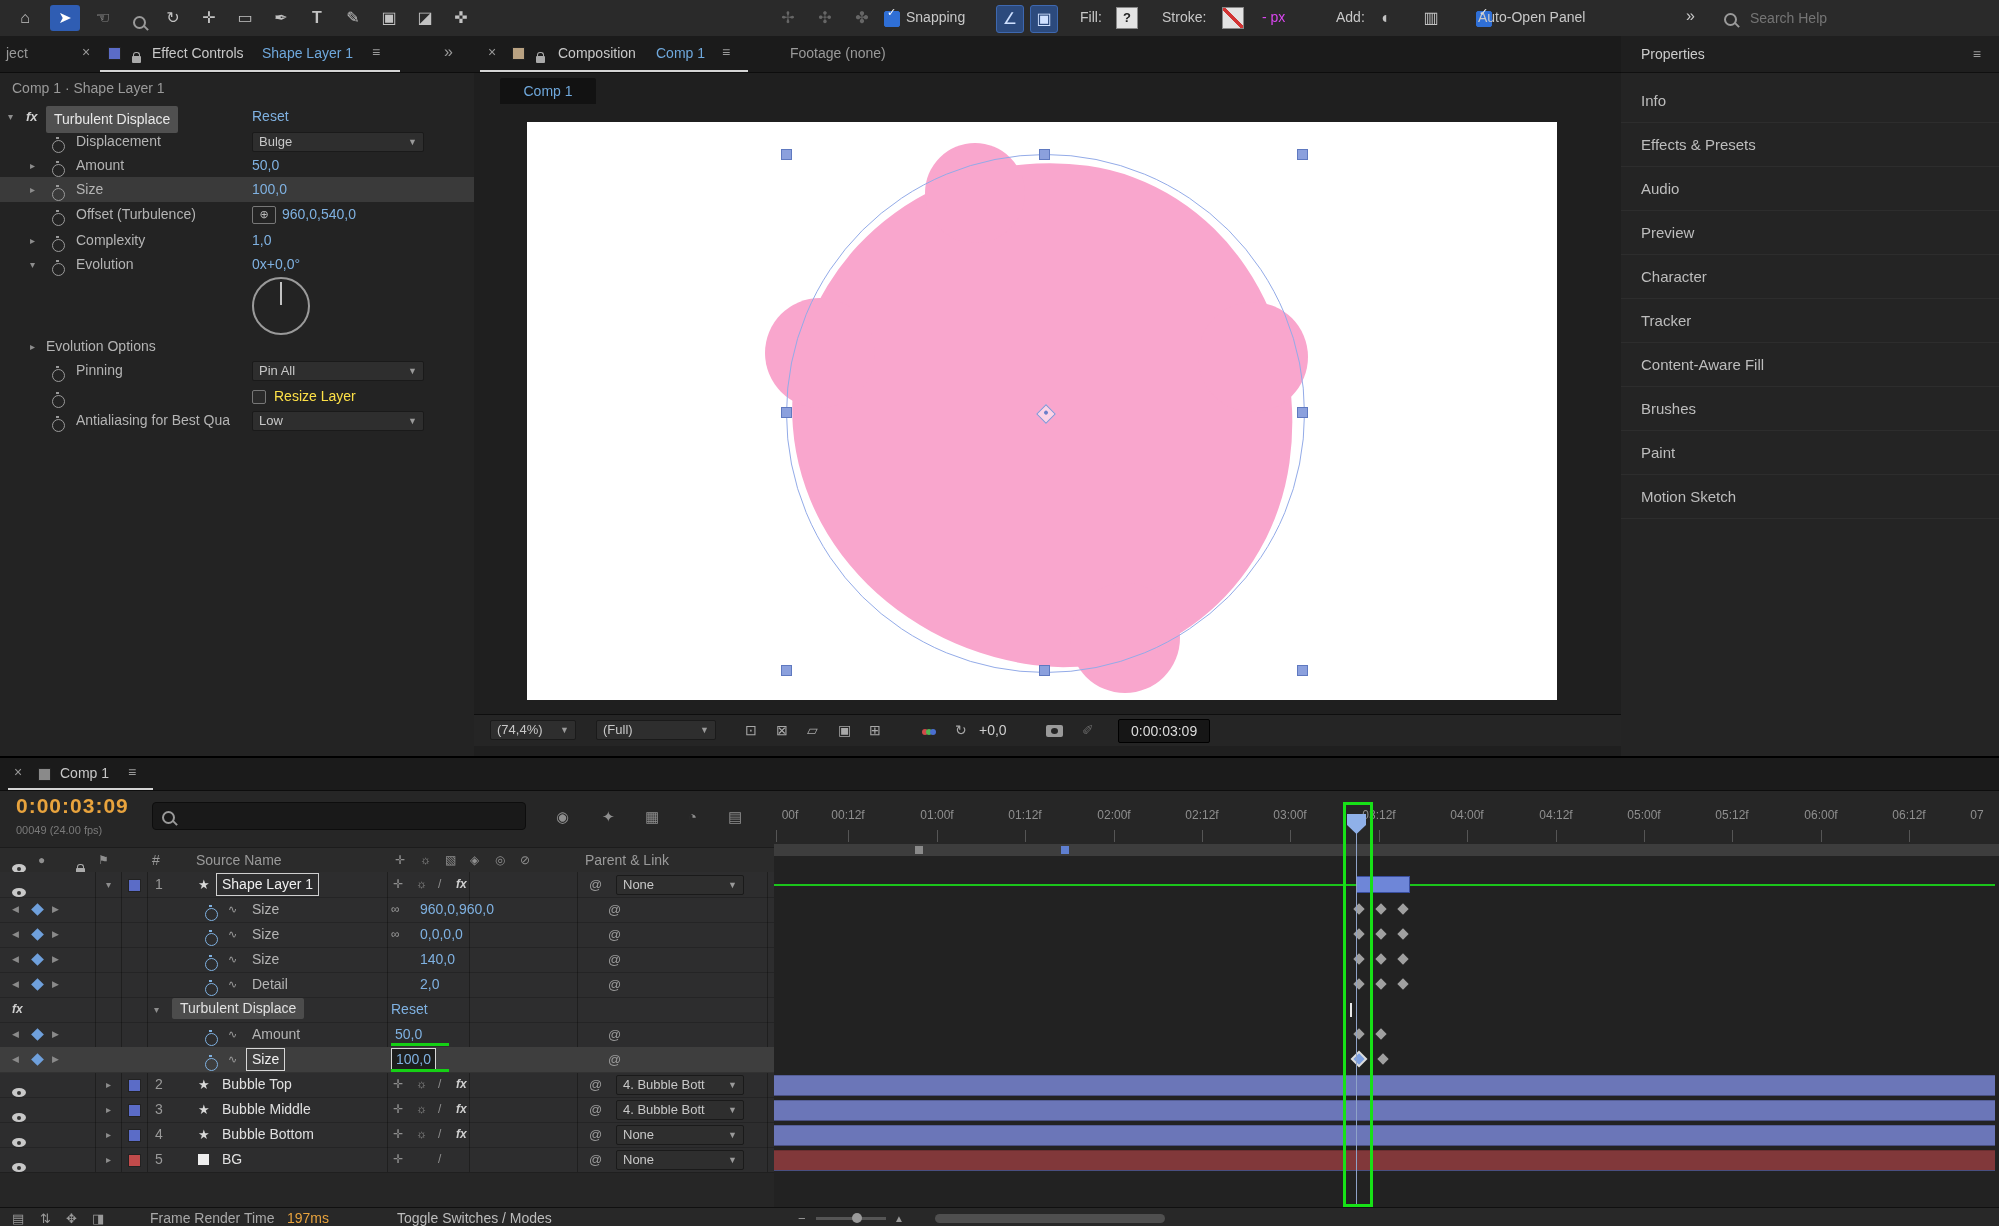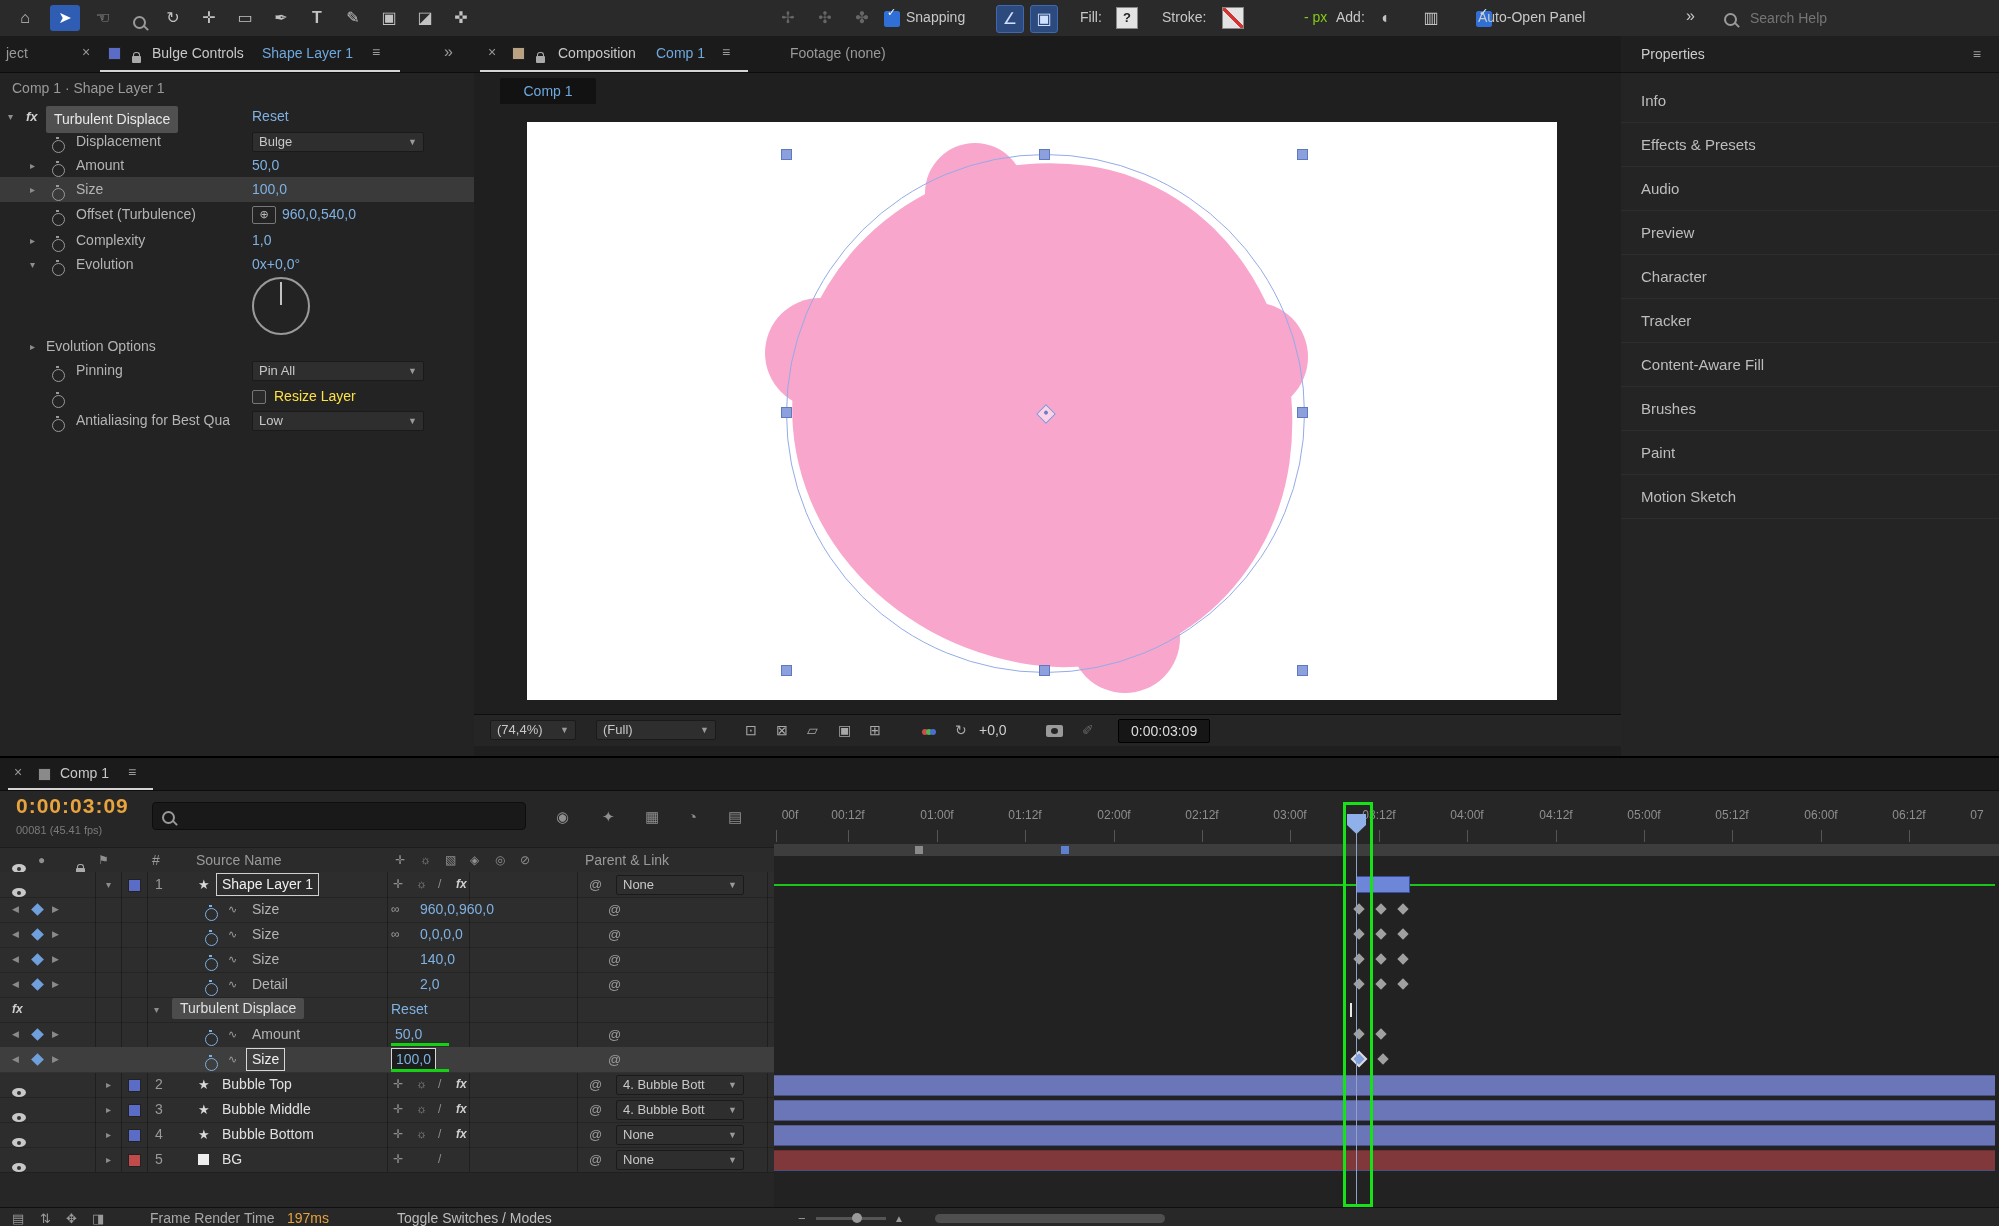--- a/index.html
+++ b/index.html
@@ -116,38 +116,38 @@
     <span class="tool graytool" style="left:812px;width:26px">✣</span>
     <span class="tool graytool" style="left:849px;width:26px">✤</span>
     <span class="abs cb cb-on" style="left:884px;top:10px"></span>
     <span class="abs" style="left:906px;top:9px;color:#c8c8c8">Snapping</span>
     <span class="tool blubtn" style="left:996px">∠</span>
     <span class="tool blubtn" style="left:1030px">▣</span>
     <span class="abs" style="left:1080px;top:9px;color:#c8c8c8">Fill:</span>
     <span class="abs swatch" style="left:1116px;top:7px">?</span>
     <span class="abs" style="left:1162px;top:9px;color:#c8c8c8">Stroke:</span>
     <span class="abs stroke-sw" style="left:1222px;top:7px"></span>
-    <span class="abs" style="left:1304px;top:9px;color:#84cc16">- px</span>
+    <span class="abs" style="left:1262px;top:9px;color:#d946ef">- px</span>
     <span class="abs" style="left:1336px;top:9px;color:#c8c8c8">Add:</span>
     <span class="tool" style="left:1374px;width:24px">◐</span>
     <span class="tool" style="left:1418px;width:26px">▥</span>
     <span class="abs cb cb-on" style="left:1456px;top:10px"></span>
     <span class="abs" style="left:1478px;top:9px;color:#c8c8c8">Auto-Open Panel</span>
     <span class="abs" style="left:1686px;top:7px;color:#c8c8c8;font-size:16px">»</span>
     <span class="abs" style="left:1724px;top:13px"><span class="mag"></span></span>
     <input class="abs" style="left: 1748px; top: 6px; width: 230px; height: 22px; background: transparent; border: none; color: rgb(154, 154, 154); font-size: 14px; outline: none;" placeholder="Search Help">
   </div>
 
   <div class="ec-panel">
     <div class="tabbar">
       <span class="abs dim" style="left:6px;top:9px">ject</span>
       <span class="abs dim" style="left:82px;top:8px">×</span>
       <span class="abs labsq" style="left:108px;top:11px;background:#5b6cc7"></span>
       <span class="abs lock" style="left:132px;top:14px"></span>
-      <span class="abs tabtxt" style="left:152px;top:9px">Bulge Controls</span>
+      <span class="abs tabtxt" style="left:152px;top:9px">Effect Controls</span>
       <span class="abs tabblue" style="left:262px;top:9px">Shape Layer 1</span>
       <span class="abs dim" style="left:372px;top:8px">≡</span>
       <span class="abs dim" style="left:444px;top:7px;font-size:16px">»</span>
       <div class="tabunder" style="left:100px;width:300px"></div>
     </div>
     <div class="abs dim" style="left:12px;top:44px">Comp 1 · Shape Layer 1</div>
 
     <div class="ecrow" style="top:68px">
       <span class="abs arr" style="left:8px">▾</span>
       <span class="abs fxtxt" style="left:26px">fx</span>
@@ -307,21 +307,21 @@
   <div class="tl">
     <div class="tl-tabbar">
       <span class="abs dim" style="left:14px;top:6px">×</span>
       <span class="abs labsq" style="left:38px;top:10px;background:#8a8a8a"></span>
       <span class="abs tabtxt" style="left:60px;top:7px">Comp 1</span>
       <span class="abs dim" style="left:128px;top:6px">≡</span>
       <div class="tabunder" style="left:8px;width:145px"></div>
     </div>
 
     <div class="abs" style="left:16px;top:36px;color:#e8a33d;font-size:21px;font-weight:bold;letter-spacing:1px">0:00:03:09</div>
-    <div class="abs" style="left:16px;top:66px;color:#7a7a7a;font-size:11px">00081 (45.41 fps)</div>
+    <div class="abs" style="left:16px;top:66px;color:#7a7a7a;font-size:11px">00049 (24.00 fps)</div>
     <div class="abs" style="left:152px;top:44px;width:372px;height:26px;background:#191919;border:1px solid #0d0d0d;border-radius:4px">
       <span class="abs" style="left:9px;top:8px"><span class="mag"></span></span>
       <input style="position: absolute; left: 28px; top: 2px; width: 330px; height: 20px; background: transparent; border: none; outline: none; color: rgb(187, 187, 187);">
     </div>
     <span class="abs swg" style="left:556px;top:50px;font-size:15px">◉</span>
     <span class="abs swg" style="left:602px;top:50px;font-size:15px">✦</span>
     <span class="abs swg" style="left:645px;top:50px;font-size:15px">▦</span>
     <span class="abs swg" style="left:688px;top:50px;font-size:15px">◔</span>
     <span class="abs swg" style="left:728px;top:50px;font-size:15px">▤</span>
 

